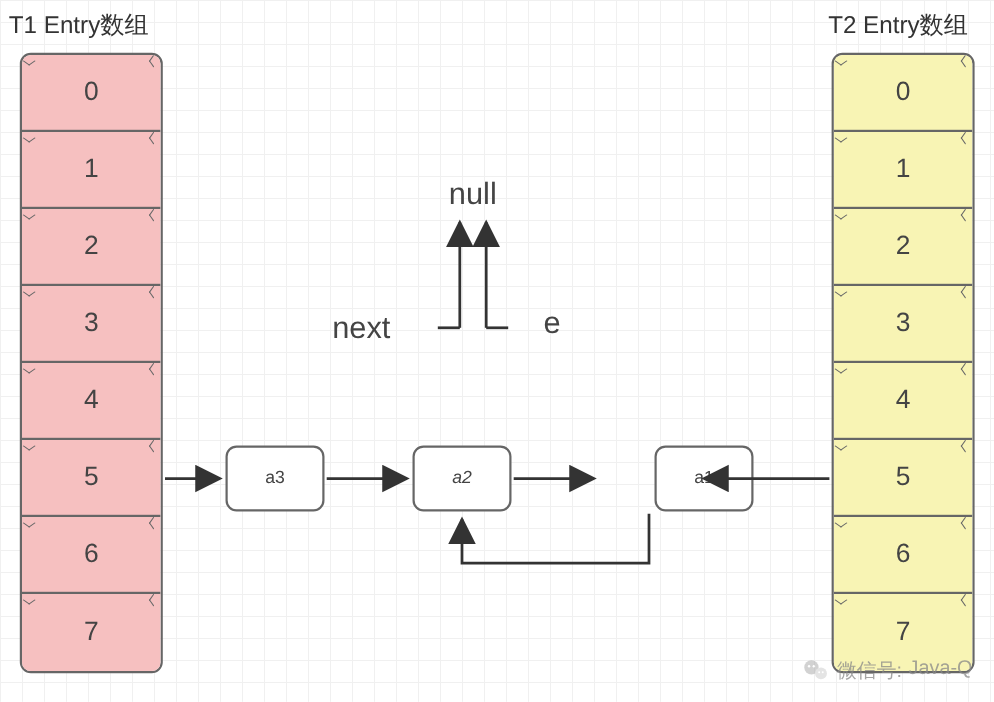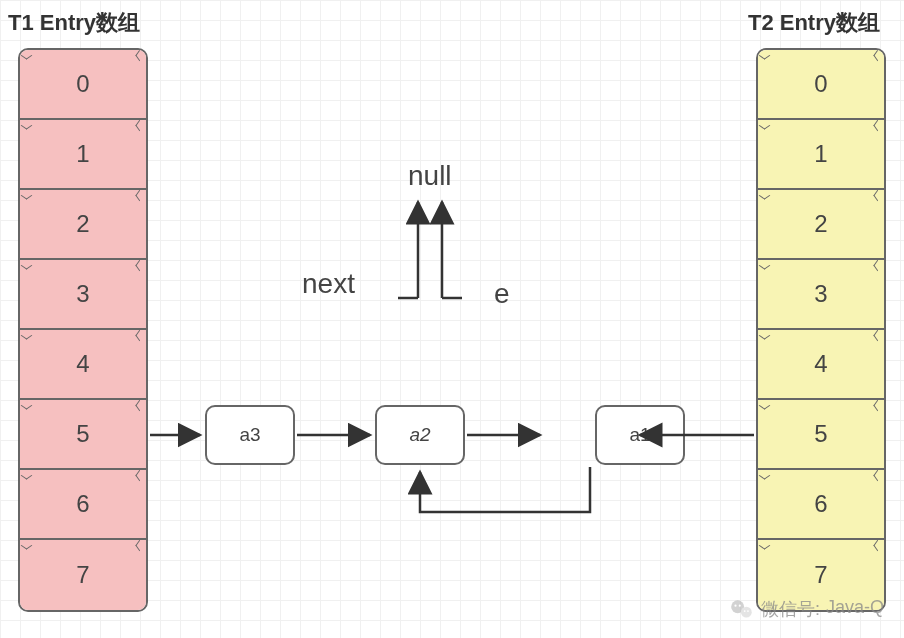--- a/index.html
+++ b/index.html
@@ -13,21 +13,20 @@
         linear-gradient(#f0f0f0 1px, transparent 1px),
         linear-gradient(90deg, #f0f0f0 1px, transparent 1px);
       background-size: 20px 20px;
       background-position: 0 0;
       overflow: hidden;
     }
     .title {
       position: absolute;
       font-size: 22px;
       color: #333;
-      font-weight: bold;
     }
     .array {
       position: absolute;
       display: flex;
       flex-direction: column;
       border: 2px solid #666;
       border-radius: 10px;
       overflow: hidden;
       width: 130px;
     }
@@ -57,21 +56,21 @@
     .node {
       position: absolute;
       width: 90px;
       height: 60px;
       border: 2px solid #666;
       border-radius: 10px;
       background: #fff;
       display: flex;
       align-items: center;
       justify-content: center;
-      font-size: 19px;
+      font-size: 16px;
       color: #444;
     }
     .label {
       position: absolute;
       font-size: 28px;
       color: #444;
     }
     svg.arrows {
       position: absolute;
       top: 0; left: 0;
@@ -116,21 +115,21 @@
   <div class="cell">5</div>
   <div class="cell">6</div>
   <div class="cell">7</div>
 </div>
 
 <div class="node" style="left:205px; top:405px;">a3</div>
 <div class="node" style="left:375px; top:405px;font-style:italic;">a2</div>
 <div class="node" style="left:567px; top:405px;margin-left:28px;">a1</div>
 
 <div class="label" style="left:408px; top:160px;">null</div>
-<div class="label" style="left:302px; top:268px;">next</div>
+<div class="label" style="left:302px; top:282px;">next</div>
 <div class="label" style="left:494px; top:278px;">e</div>
 
 <svg class="arrows">
   <defs>
     <marker id="ah" markerWidth="12" markerHeight="12" refX="9" refY="5" orient="auto">
       <path d="M0,0 L10,5 L0,10 z" fill="#333"></path>
     </marker>
   </defs>
 
   <line x1="150" y1="435" x2="200" y2="435" stroke="#333" stroke-width="2.5" marker-end="url(#ah)"></line>

